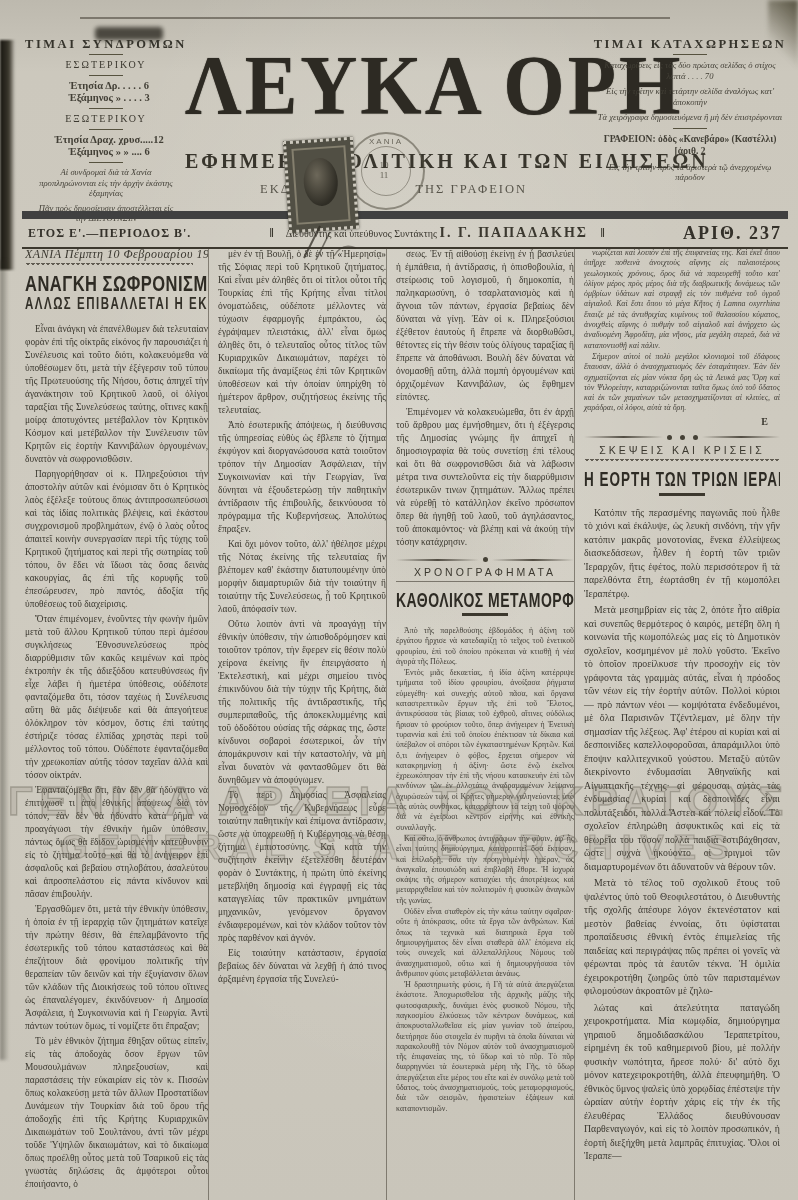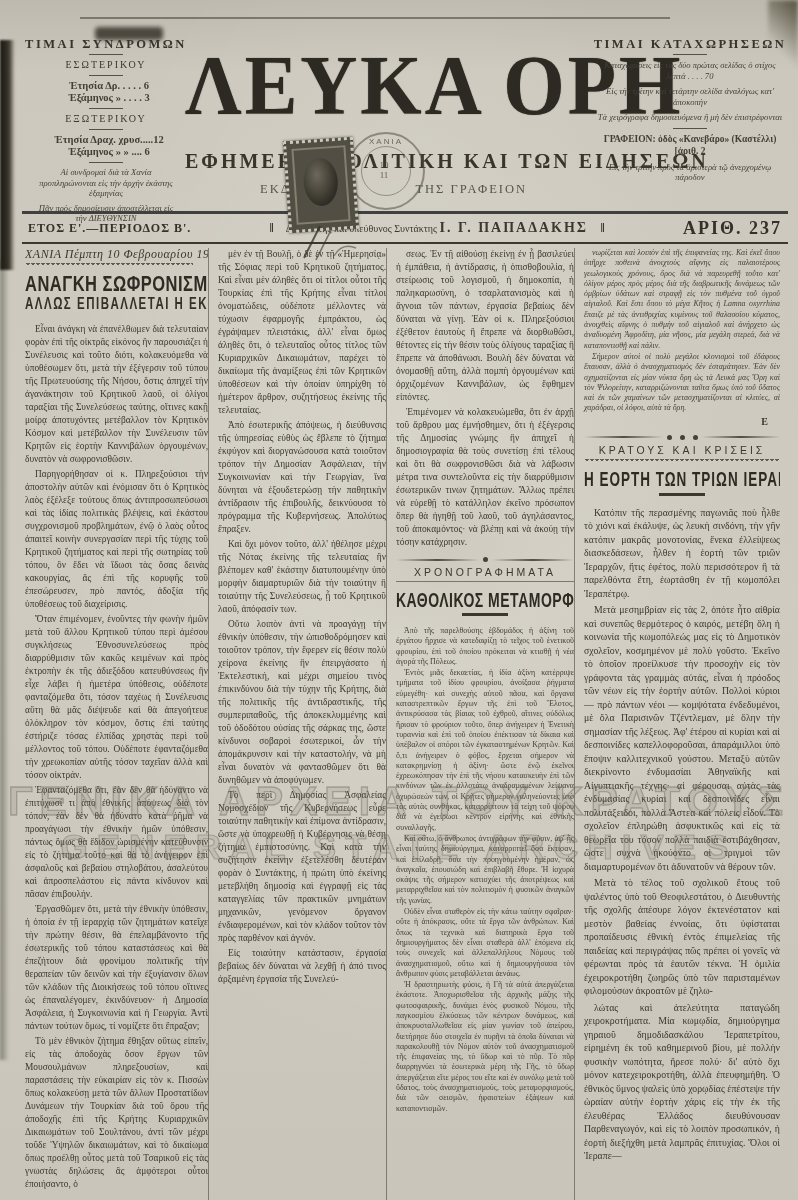--- a/index.html
+++ b/index.html
@@ -56,21 +56,21 @@
   .postmark{position:absolute;left:347px;top:132px;width:74px;height:74px;border-radius:50%;
     border:2px solid rgba(82,78,66,.55);z-index:3;}
   .postmark .inner{position:absolute;inset:12px;border-radius:50%;border:1px solid rgba(82,78,66,.5);}
   .postmark .pm-town{position:absolute;top:3px;left:0;right:0;text-align:center;font-size:8px;
     letter-spacing:2px;color:rgba(70,66,55,.75);font-family:"Liberation Sans",sans-serif;}
   .postmark .pm-date{position:absolute;top:26px;left:0;right:4px;text-align:center;font-size:9px;
     color:rgba(70,66,55,.8);line-height:10px;}
   .penmarks{position:absolute;left:290px;top:222px;z-index:4;}
   
   .issue-line{position:absolute;left:22px;right:10px;top:211px;height:28px;
-    border-top:3px solid #404040;border-bottom:2px solid #3c382e;
+    border-top:8px solid #404040;border-bottom:2px solid #3c382e;
     display:flex;align-items:center;justify-content:space-between;padding:0 6px;}
   .issue-left{font-size:12px;font-weight:bold;letter-spacing:1px;color:#34312a;}
   .issue-center{font-size:10px;color:#3b382f;}
   .issue-center .dir-name{font-size:14px;font-weight:bold;letter-spacing:2px;margin-top:40px;}
   .issue-sep{font-weight:bold;padding:0 10px;font-size:13px;}
   .issue-right{font-size:18px;font-weight:bold;letter-spacing:2px;color:#34312a;}
   
   .body-grid{position:absolute;left:0;top:244px;width:798px;height:956px;
     display:grid;grid-template-columns:183px 168px 178px 196px;column-gap:10px;
     padding:4px 14px 0 25px;box-sizing:border-box;overflow:hidden;}
@@ -250,21 +250,21 @@
           <p class="para">Σήμερον αὐτοὶ οἱ πολὺ μεγάλοι κλονισμοὶ τοῦ ἐδάφους ἔπαυσαν, ἀλλὰ ὁ ἀνασχηματισμὸς δὲν ἐσταμάτησεν. Ἐὰν δὲν σχηματίζονται εἰς μίαν νύκτα ὄρη ὡς τὰ Λευκά μας Ὄρη καὶ τὸν Ψιλορείτην, καταρριζώνονται ταῦτα ὅμως ὑπὸ τοῦ ὕδατος καὶ ἐκ τῶν χαμαίνων τῶν μετασχηματίζονται αἱ κλιτύες, αἱ χαράδραι, οἱ λόφοι, αὐτὰ τὰ ὄρη.</p>
         </div>
       <div class="signature">Ε</div>
       <div class="ornament">
         <div class="orn-line"></div>
         <div class="orn-dot"></div>
         <div class="orn-dot"></div>
         <div class="orn-dot"></div>
         <div class="orn-line"></div>
       </div>
-      <div class="section-label">ΚΡΑΤΟΥΣ ΚΑΙ ΚΡΙΣΕΙΣ</div>
+      <div class="section-label">ΣΚΕΨΕΙΣ ΚΑΙ ΚΡΙΣΕΙΣ</div>
       <div class="zigzag"></div>
       <div class="article-title title-eorth">Η ΕΟΡΤΗ ΤΩΝ ΤΡΙΩΝ ΙΕΡΑΡΧΩΝ</div>
       <div class="title-bar"></div>
       <div class="col4-article">
           <p class="para">Κατόπιν τῆς περασμένης παγωνιᾶς ποὺ ἦλθε τὸ χιόνι καὶ ἐκάλυψε, ὡς λευκὴ σινδόνη, τὴν γῆν κατόπιν μακρᾶς μονοτονίας, ἕνεκα ἐλλείψεως διασκεδάσεων, ἦλθεν ἡ ἑορτὴ τῶν τριῶν Ἱεραρχῶν, ἥτις ἐφέτος, πολὺ περισσότερον ἢ τὰ παρελθόντα ἔτη, ἑωρτάσθη ἐν τῇ κωμοπόλει Ἱεραπέτρῳ.</p>
           <p class="para">Μετὰ μεσημβρίαν εἰς τὰς 2, ὁπότε ἦτο αἰθρία καὶ συνεπῶς θερμότερος ὁ καιρός, μετέβη ὅλη ἡ κοινωνία τῆς κωμοπόλεώς μας εἰς τὸ Δημοτικὸν σχολεῖον, κοσμημένον μὲ πολὺ γοῦστο. Ἐκεῖνο τὸ ὁποῖον προείλκυσε τὴν προσοχὴν εἰς τὸν γράφοντα τὰς γραμμὰς αὐτάς, εἶναι ἡ πρόοδος τῶν νέων εἰς τὴν ἑορτὴν αὐτῶν. Πολλοὶ κύριοι — πρὸ πάντων νέοι — κομψότατα ἐνδεδυμένοι, μὲ ὅλα Παρισινῶν Τζέντλεμαν, μὲ ὅλην τὴν σημασίαν τῆς λέξεως. Ἀφ' ἑτέρου αἱ κυρίαι καὶ αἱ δεσποινίδες καπελλοφοροῦσαι, ἀπαράμιλλοι ὑπὸ ἔποψιν καλλιτεχνικοῦ γούστου. Μεταξὺ αὐτῶν διεκρίνοντο ἐνδυμασίαι Ἀθηναϊκῆς καὶ Αἰγυπτιακῆς τέχνης· αἱ φέρουσαι αὐτὰς τὰς ἐνδυμασίας κυρίαι καὶ δεσποινίδες εἶναι πολυτάξειδοι, πολλὰ Ἄστεα καὶ πόλεις εἶδον. Τὸ σχολεῖον ἐπληρώθη ἀσφυκτικῶς καὶ εἰς τὰ θεωρεῖα του τόσον πολλὰ παιδιὰ ἐστιβάχθησαν, ὥστε συχνὰ ἠκούοντο οἱ τριγμοὶ τῶν διαμαρτυρομένων ὅτι ἀδυνατοῦν νὰ θέρουν τῶν.</p>
           <p class="para">Μετὰ τὸ τέλος τοῦ σχολικοῦ ἔτους τοῦ ψαλέντος ὑπὸ τοῦ Θεοφιλεστάτου, ὁ Διευθυντὴς τῆς σχολῆς ἀπέσυρε λόγον ἐκτενέστατον καὶ μεστὸν βαθείας ἐννοίας, ὅτι ὑφίσταται προπαίδευσις ἐθνικὴ ἐντὸς ἐπιμελείας τῆς παιδείας καὶ περιγράψας πῶς πρέπει οἱ γονεῖς νὰ φέρωνται πρὸς τὰ ἑαυτῶν τέκνα. Ἡ ὁμιλία ἐχειροκροτήθη ζωηρῶς ὑπὸ τῶν παρισταμένων φιλομούσων ἀκροατῶν μὲ ζηλω-</p>
           <p class="para">λώτας καὶ ἀτελεύτητα παταγώδη χειροκροτήματα. Μία κωμῳδία, δημιούργημα γηραιοῦ δημοδιδασκάλου Ἱεραπετρίτου, εἰρημένη ἐκ τοῦ καθημερινοῦ βίου, μὲ πολλὴν φυσικὴν νωπότητα, ἤρεσε πολύ· δι' αὐτὸ ὄχι μόνον κατεχειροκροτήθη, ἀλλὰ ἐπευφημήθη. Ὁ ἐθνικὸς ὕμνος ψαλεὶς ὑπὸ χορῳδίας ἐπέστεψε τὴν ὡραίαν αὐτὴν ἑορτὴν χάρις εἰς τὴν ἐκ τῆς ἐλευθέρας Ἑλλάδος διευθύνουσαν Παρθεναγωγόν, καὶ εἰς τὸ λοιπὸν προσωπικόν, ἡ ἑορτὴ διεξήχθη μετὰ λαμπρᾶς ἐπιτυχίας. Ὅλοι οἱ Ἱεραπε—</p>
         </div>
     </div>

